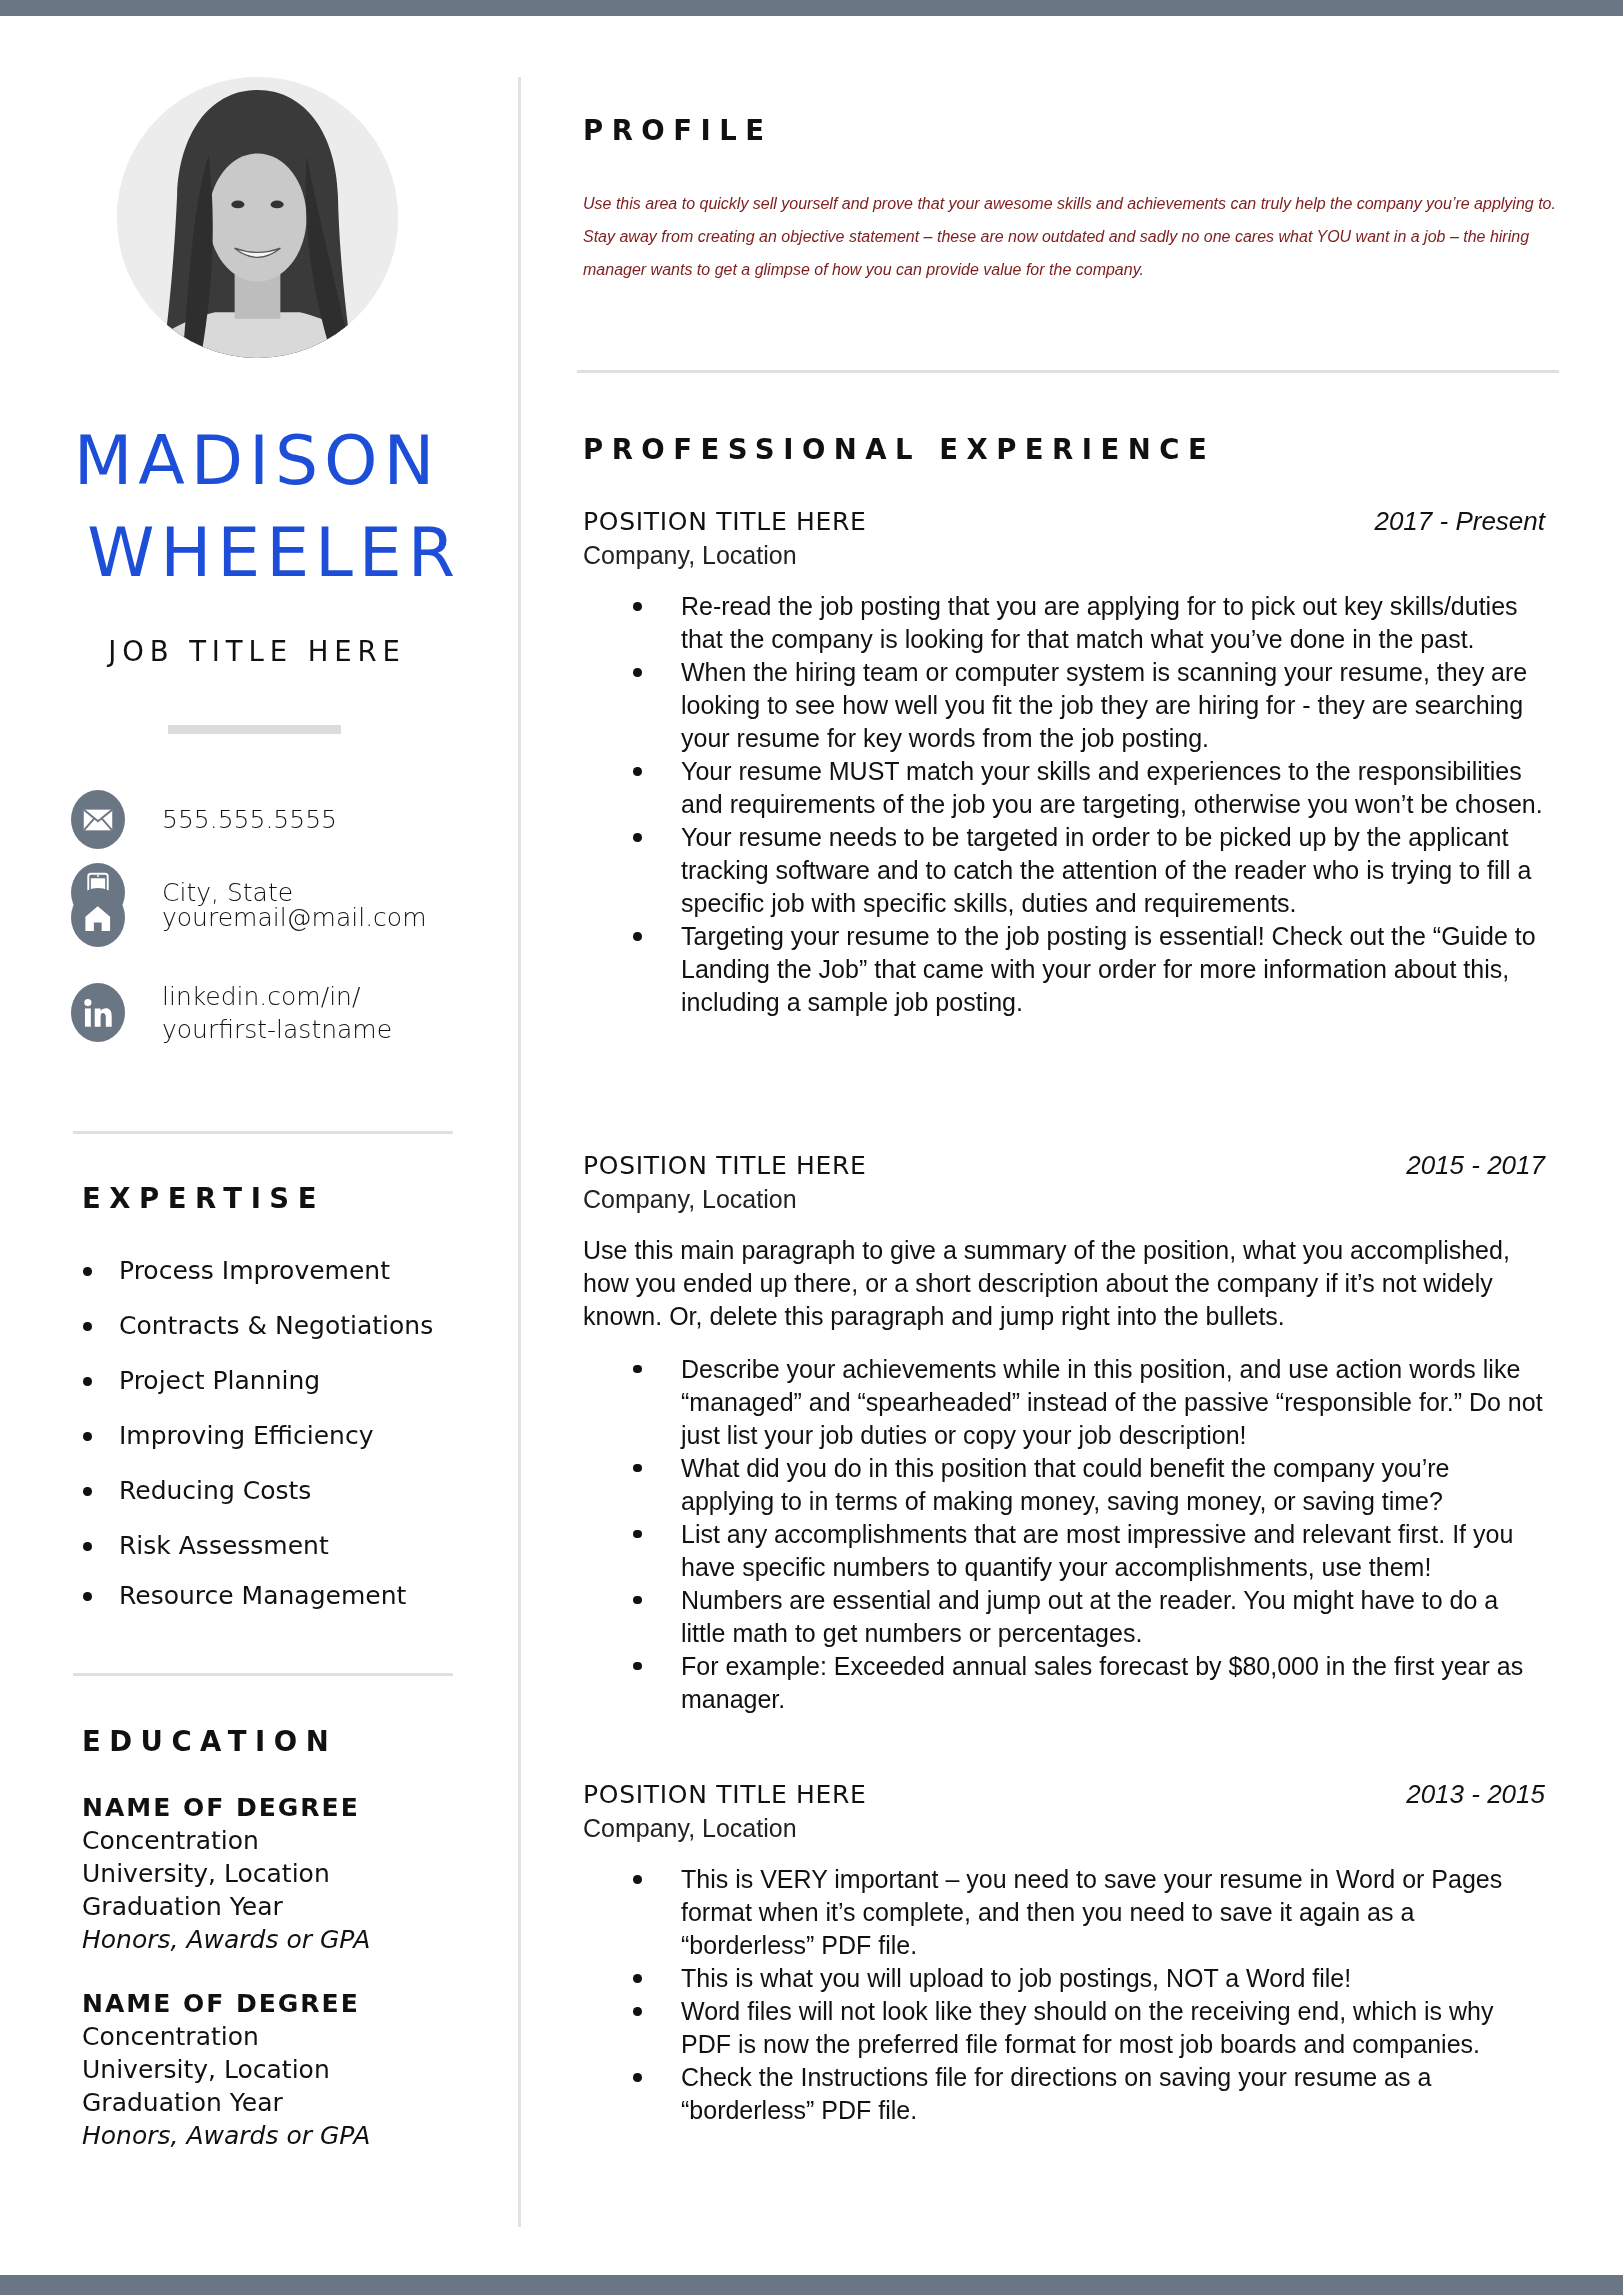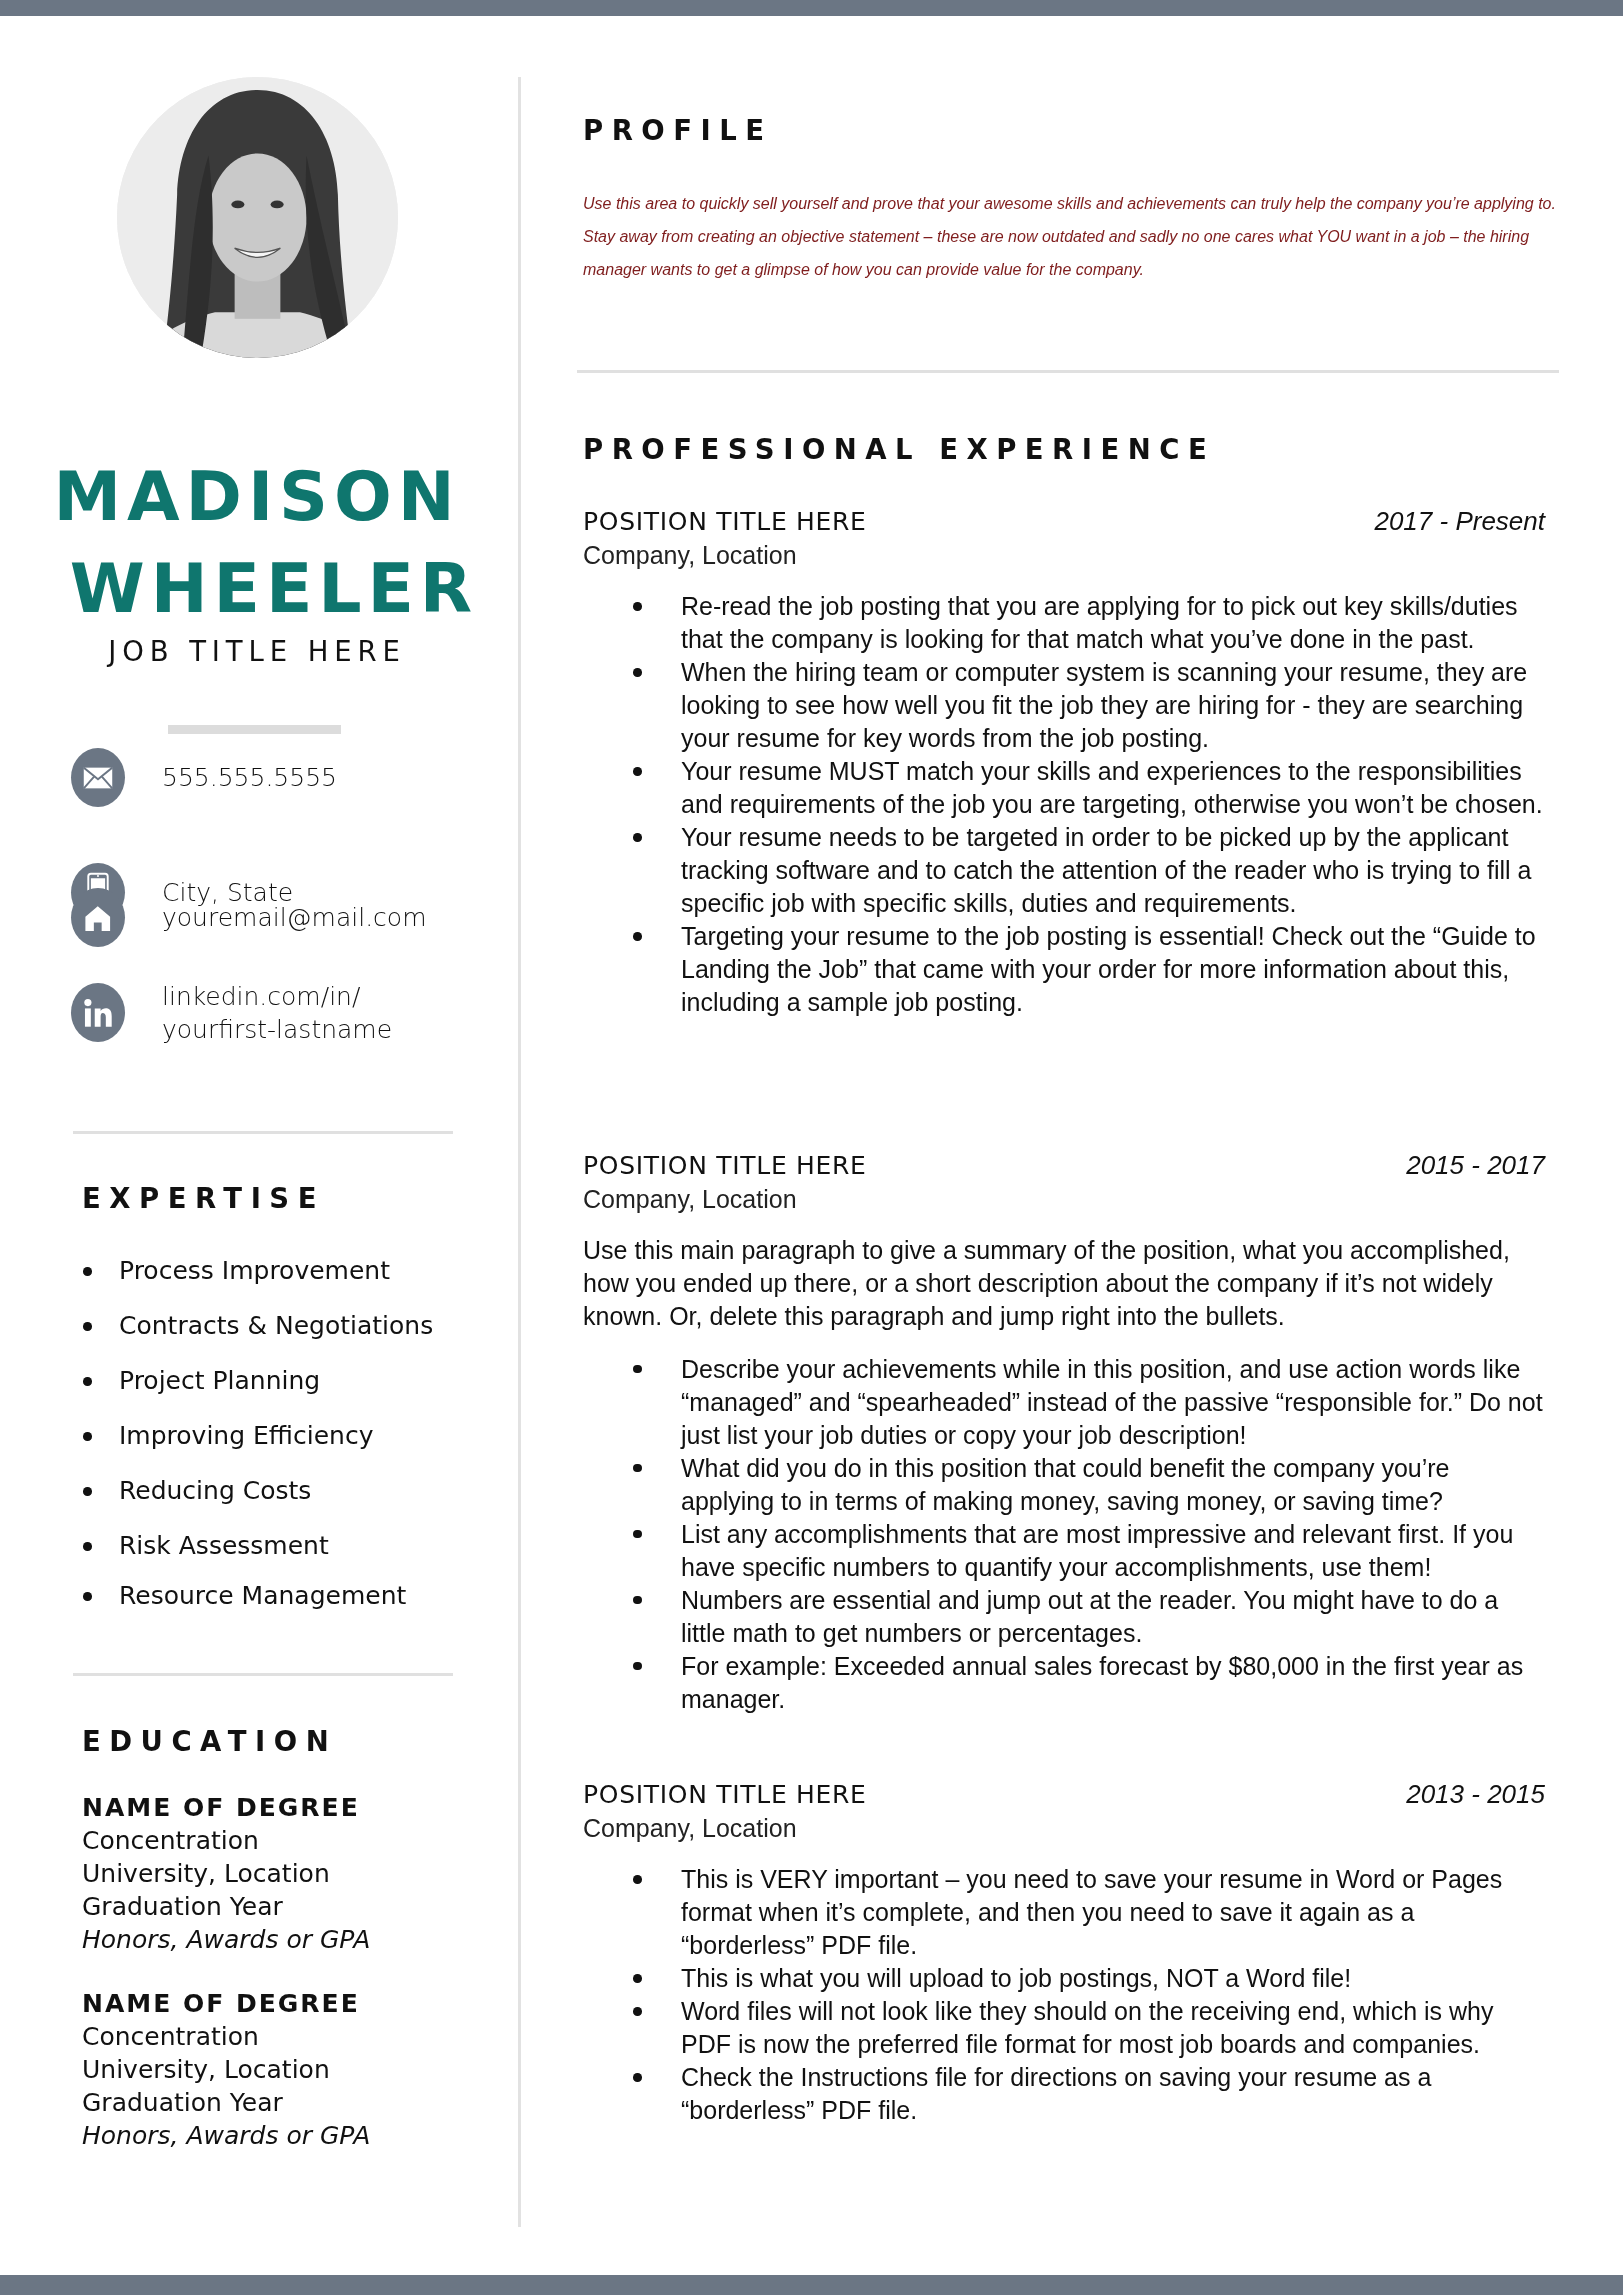--- a/index.html
+++ b/index.html
@@ -14,21 +14,21 @@
   .vdivider { position: absolute; left: 518px; top: 77px; width: 3.3px; height: 2150px; background: #e2e2e2; }
 
   
   .photo {
     position: absolute; left: 117px; top: 77px; width: 281px; height: 281px;
     border-radius: 50%; overflow: hidden; background: #ececec;
   }
   .name {
     position: absolute; left: 0; width: 514px; text-align: center;
     font-family: "DejaVu Sans", sans-serif; font-size: 68px; letter-spacing: 5.9px;
-    color: #0f766e; font-weight: 700; line-height: 1; margin-top: 36px;
+    color: #1d4ed8; font-weight: 400; line-height: 1;
   }
   .name.l1 { top: 427px; }
   .name.l2 { top: 519px; padding-left: 17px; }
   .jobtitle {
     position: absolute; left: 0; width: 514px; text-align: center; top: 638px;
     font-family: "DejaVu Sans", sans-serif; font-size: 27.5px; letter-spacing: 5.9px; line-height: 1;
     color: #111;
   }
   .accent-bar { position: absolute; left: 168px; top: 725px; width: 173px; height: 9.2px; background: #dcdcdc; }
 
@@ -110,21 +110,21 @@
     <path d="M140 120 C150 200 150 300 130 420 L100 430 C110 320 115 200 140 120 Z" fill="#2e2e2e"></path>
     <path d="M290 120 C285 220 295 320 330 430 L360 430 C335 320 310 220 290 120 Z" fill="#2e2e2e"></path>
   </svg>
 </div>
 
 <div class="name l1">MADISON</div>
 <div class="name l2">WHEELER</div>
 <div class="jobtitle">JOB TITLE HERE</div>
 <div class="accent-bar"></div>
 
-<div class="contact" style="top:748px;">
+<div class="contact" style="top:790px;">
   <span class="icon">
     <svg width="30" height="22" viewBox="0 0 46 34">
         <rect x="1" y="1" width="44" height="32" fill="#fff"></rect>
         <path d="M1 1 L23 19 L45 1" fill="none" stroke="#6b7684" stroke-width="3"></path>
         <path d="M1 33 L17 15 M45 33 L29 15" stroke="#6b7684" stroke-width="3"></path>
       </svg>
   </span>
   <span class="text">555.555.5555</span>
 </div>
 <div class="contact" style="top:863px;">

